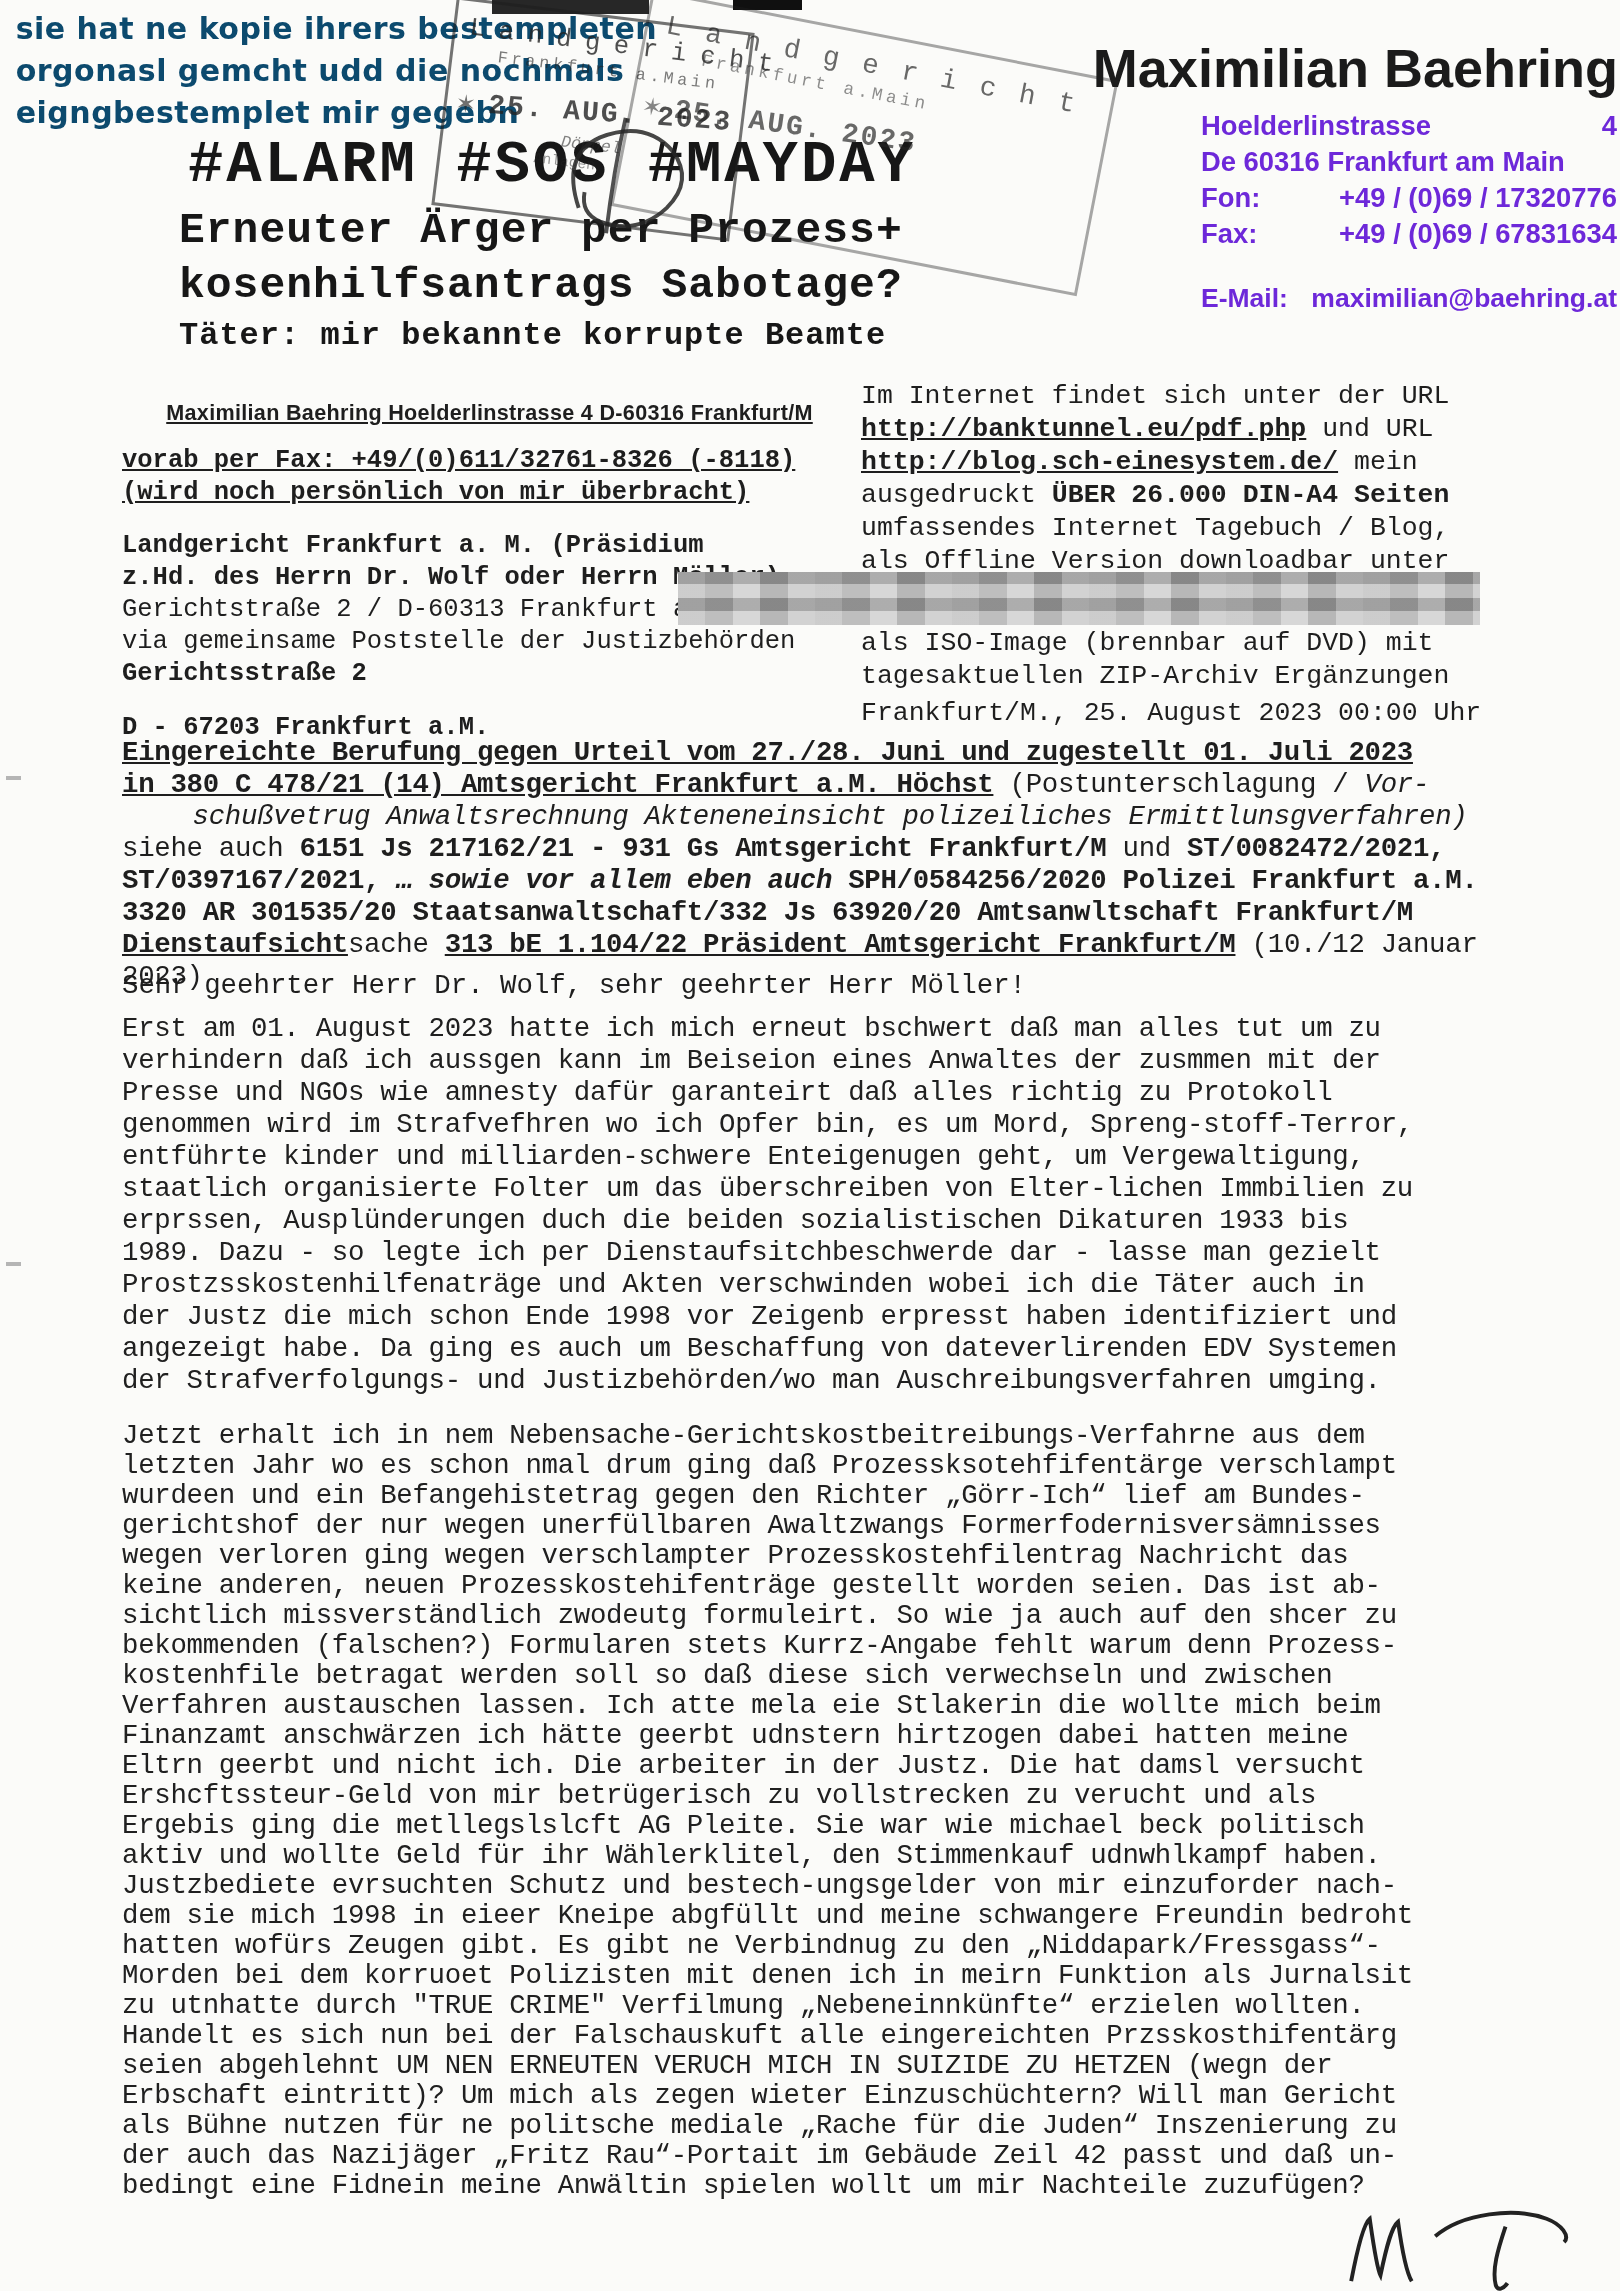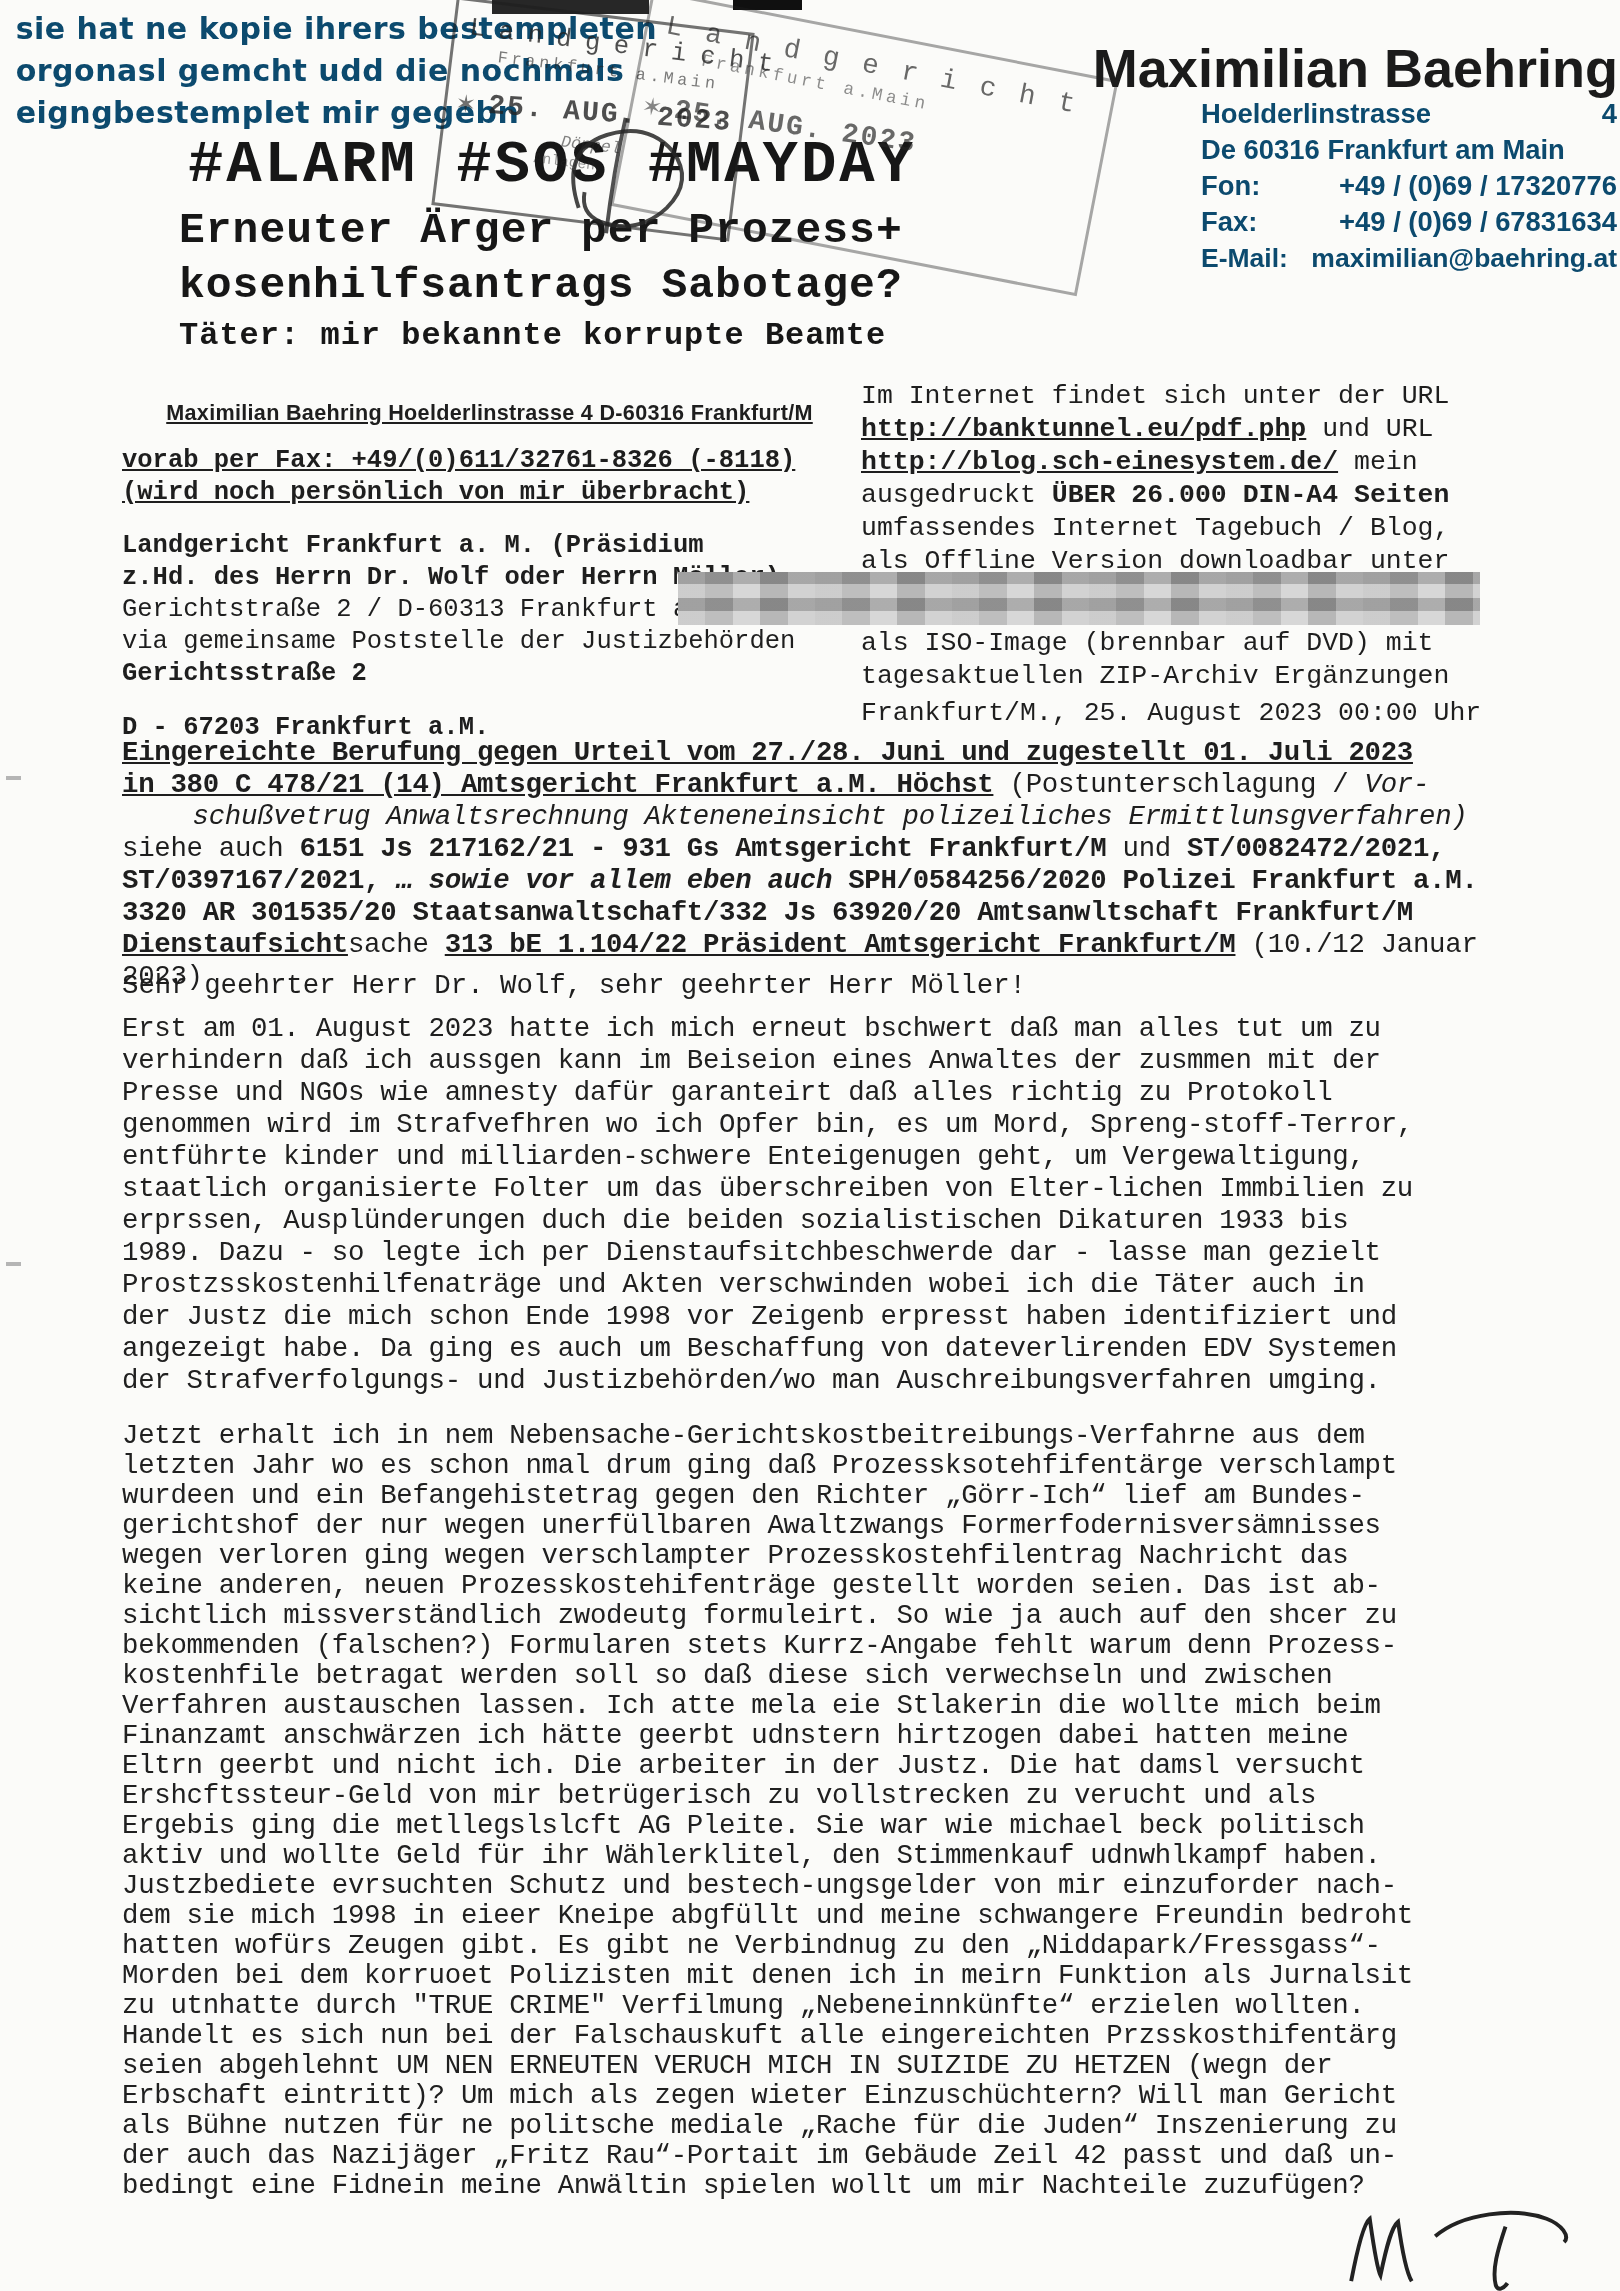--- a/index.html
+++ b/index.html
@@ -11,25 +11,25 @@
             font-size:30px;line-height:42px;letter-spacing:0.5px;}
   
   .headline{position:absolute;left:179px;top:129px;font-weight:bold;color:#171717;}
   .headline .h1{font-size:59px;line-height:73px;letter-spacing:2.9px;margin-left:9px;}
   .headline .h2{font-size:43px;line-height:57px;letter-spacing:1px;}
   .headline .h3{font-size:43px;line-height:53px;letter-spacing:1px;}
   .headline .h4{font-size:32px;line-height:47px;letter-spacing:1px;}
   
   .contact-name{position:absolute;left:1059px;top:37px;width:559px;text-align:right;
                 font-family:"Liberation Sans",sans-serif;font-weight:bold;font-size:54px;color:#1b1b1b;}
-  .contact{position:absolute;left:1201px;top:96px;width:416px;
+  .contact{position:absolute;left:1201px;top:108px;width:416px;
            font-family:"Liberation Sans",sans-serif;font-weight:bold;font-size:27.4px;
-           line-height:36px;color:#0c4a6e;}
+           line-height:36px;color:#6d28d9;}
   .contact .row{display:flex;justify-content:space-between;}
-  .contact .row.email{font-size:26.5px;}
+  .contact .row.email{font-size:26.5px;margin-top:28px;}
   
   .addr{position:absolute;left:122px;top:397px;width:735px;font-size:25.5px;line-height:32px;}
   .addr .sender-line{font-family:"Liberation Sans",sans-serif;font-weight:bold;font-size:21.6px;
                      text-decoration:underline;margin-bottom:15.7px;letter-spacing:0.3px;text-align:center;}
   .b{font-weight:bold;} .u{text-decoration:underline;} .i{font-style:italic;text-align:center;}
   .addr .gap{height:21.6px;}
   
   .inet{position:absolute;left:861px;width:659px;font-size:26.5px;line-height:33px;}
   .inet-a{top:380px;} .inet-b{top:627px;}
   .dateline{position:absolute;left:861px;top:698px;font-size:26.5px;}

